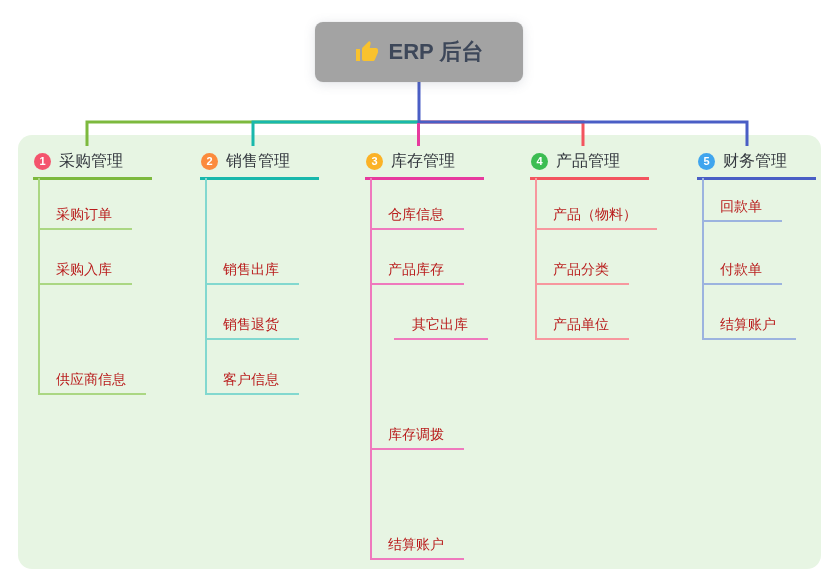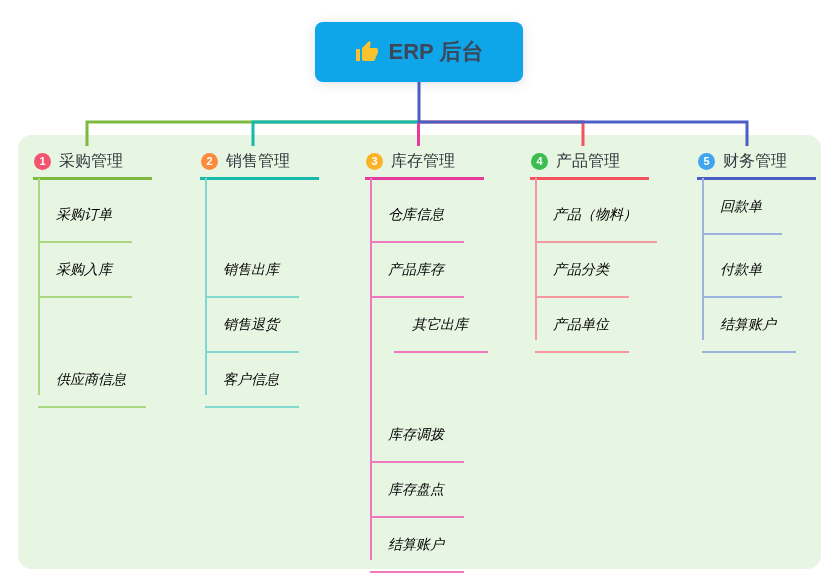--- a/index.html
+++ b/index.html
@@ -8,41 +8,41 @@
     font-family:"Liberation Sans","DejaVu Sans",sans-serif;
     -webkit-font-smoothing:antialiased;
   }
   #panel{
     position:absolute;left:18px;top:135px;width:803px;height:434px;
     border-radius:14px;
   }
   #connectors{position:absolute;left:0;top:0;width:839px;height:588px;pointer-events:none;}
   #root-node{
     position:absolute;left:315px;top:22px;width:208px;height:60px;
-    background:#0ea5e9;border-radius:8px;
+    background:#a3a3a3;border-radius:8px;
     box-shadow:0 2px 12px rgba(90,100,120,.18), 0 0 0 1px rgba(0,0,0,.02);
     display:flex;align-items:center;justify-content:center;gap:10px;
     font-size:22px;font-weight:600;color:#3d4759;cursor:default;
   }
   #root-node .thumb{width:24px;height:24px;display:inline-block;}
   .branch-header{
     position:absolute;top:151px;width:119px;box-sizing:border-box;
     display:flex;align-items:center;gap:8px;
     padding:0 0 5px 1px;border-bottom:3px solid #000;
     font-size:16px;font-weight:500;color:#34383f;white-space:nowrap;
   }
   .badge{
     width:17px;height:17px;border-radius:50%;flex:0 0 17px;
     display:flex;align-items:center;justify-content:center;
     color:#fff;font-size:11px;font-weight:700;line-height:1;
   }
   .child-node{
     position:absolute;display:inline-block;white-space:nowrap;
-    padding:0 20px 17px 18px;border-bottom:2px solid #000;
-    font-size:14px;line-height:20px;color:#000000;font-style:italic;
+    padding:0 20px 4px 18px;border-bottom:2px solid #000;
+    font-size:14px;line-height:20px;color:#b91c1c;
   }
   .spine{position:absolute;width:2px;}
 </style>
 </head>
 <body>
 
 <div id="stage">
   <div id="panel" style="background: rgb(231, 245, 227);"></div>
   <svg id="connectors">
       <path d="M 419 122 H 87 V 146" fill="none" stroke="#7db93e" stroke-width="3"></path>
@@ -79,21 +79,20 @@
     <div class="child-node" style="left: 205px; top: 369px; border-bottom-color: rgb(130, 216, 207);">客户信息</div>
     <div class="branch-header" style="left: 365px; border-bottom-color: rgb(231, 58, 158);">
       <span class="badge" style="background: rgb(251, 178, 38);">3</span>
       <span>库存管理</span>
     </div>
     <div class="spine" style="left: 370px; top: 178px; height: 382px; background: rgb(239, 121, 189);"></div>
     <div class="child-node" style="left: 370px; top: 204px; border-bottom-color: rgb(239, 121, 189);">仓库信息</div>
     <div class="child-node" style="left: 370px; top: 259px; border-bottom-color: rgb(239, 121, 189);">产品库存</div>
     <div class="child-node" style="left: 370px; top: 314px; border-bottom-color: rgb(239, 121, 189); margin-left: 24px;">其它出库</div>
     <div class="child-node" style="left: 370px; top: 424px; border-bottom-color: rgb(239, 121, 189); text-align: right;">库存调拨</div>
-    <div class="child-node" style="left: 370px; top: 479px; border-bottom-color: rgb(239, 121, 189);">库存盘点</div>
     <div class="child-node" style="left: 370px; top: 534px; border-bottom-color: rgb(239, 121, 189);">结算账户</div>
     <div class="branch-header" style="left: 530px; border-bottom-color: rgb(243, 84, 95);">
       <span class="badge" style="background: rgb(60, 189, 82);">4</span>
       <span>产品管理</span>
     </div>
     <div class="spine" style="left: 535px; top: 178px; height: 162px; background: rgb(247, 151, 158);"></div>
     <div class="child-node" style="left: 535px; top: 204px; border-bottom-color: rgb(247, 151, 158);">产品（物料）</div>
     <div class="child-node" style="left: 535px; top: 259px; border-bottom-color: rgb(247, 151, 158);">产品分类</div>
     <div class="child-node" style="left: 535px; top: 314px; border-bottom-color: rgb(247, 151, 158);">产品单位</div>
     <div class="branch-header" style="left: 697px; border-bottom-color: rgb(74, 94, 197);">

